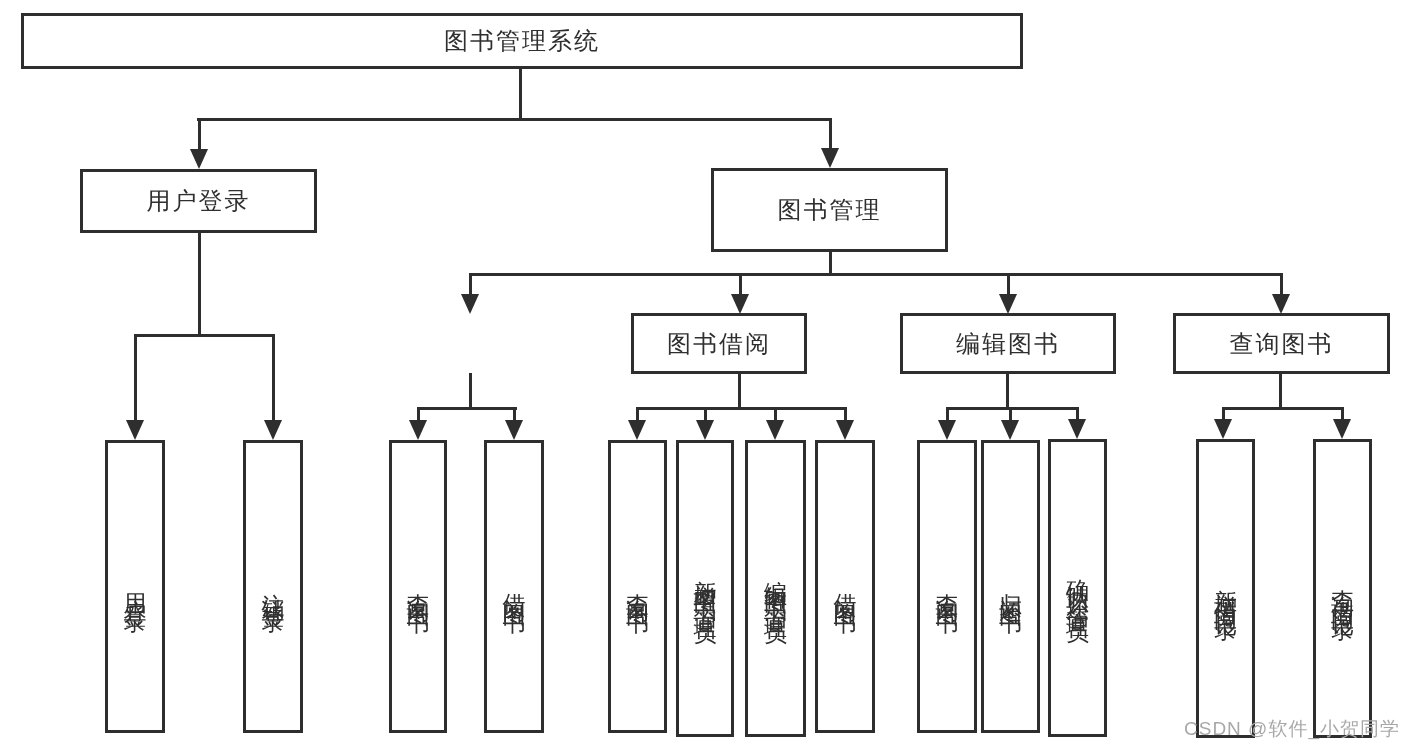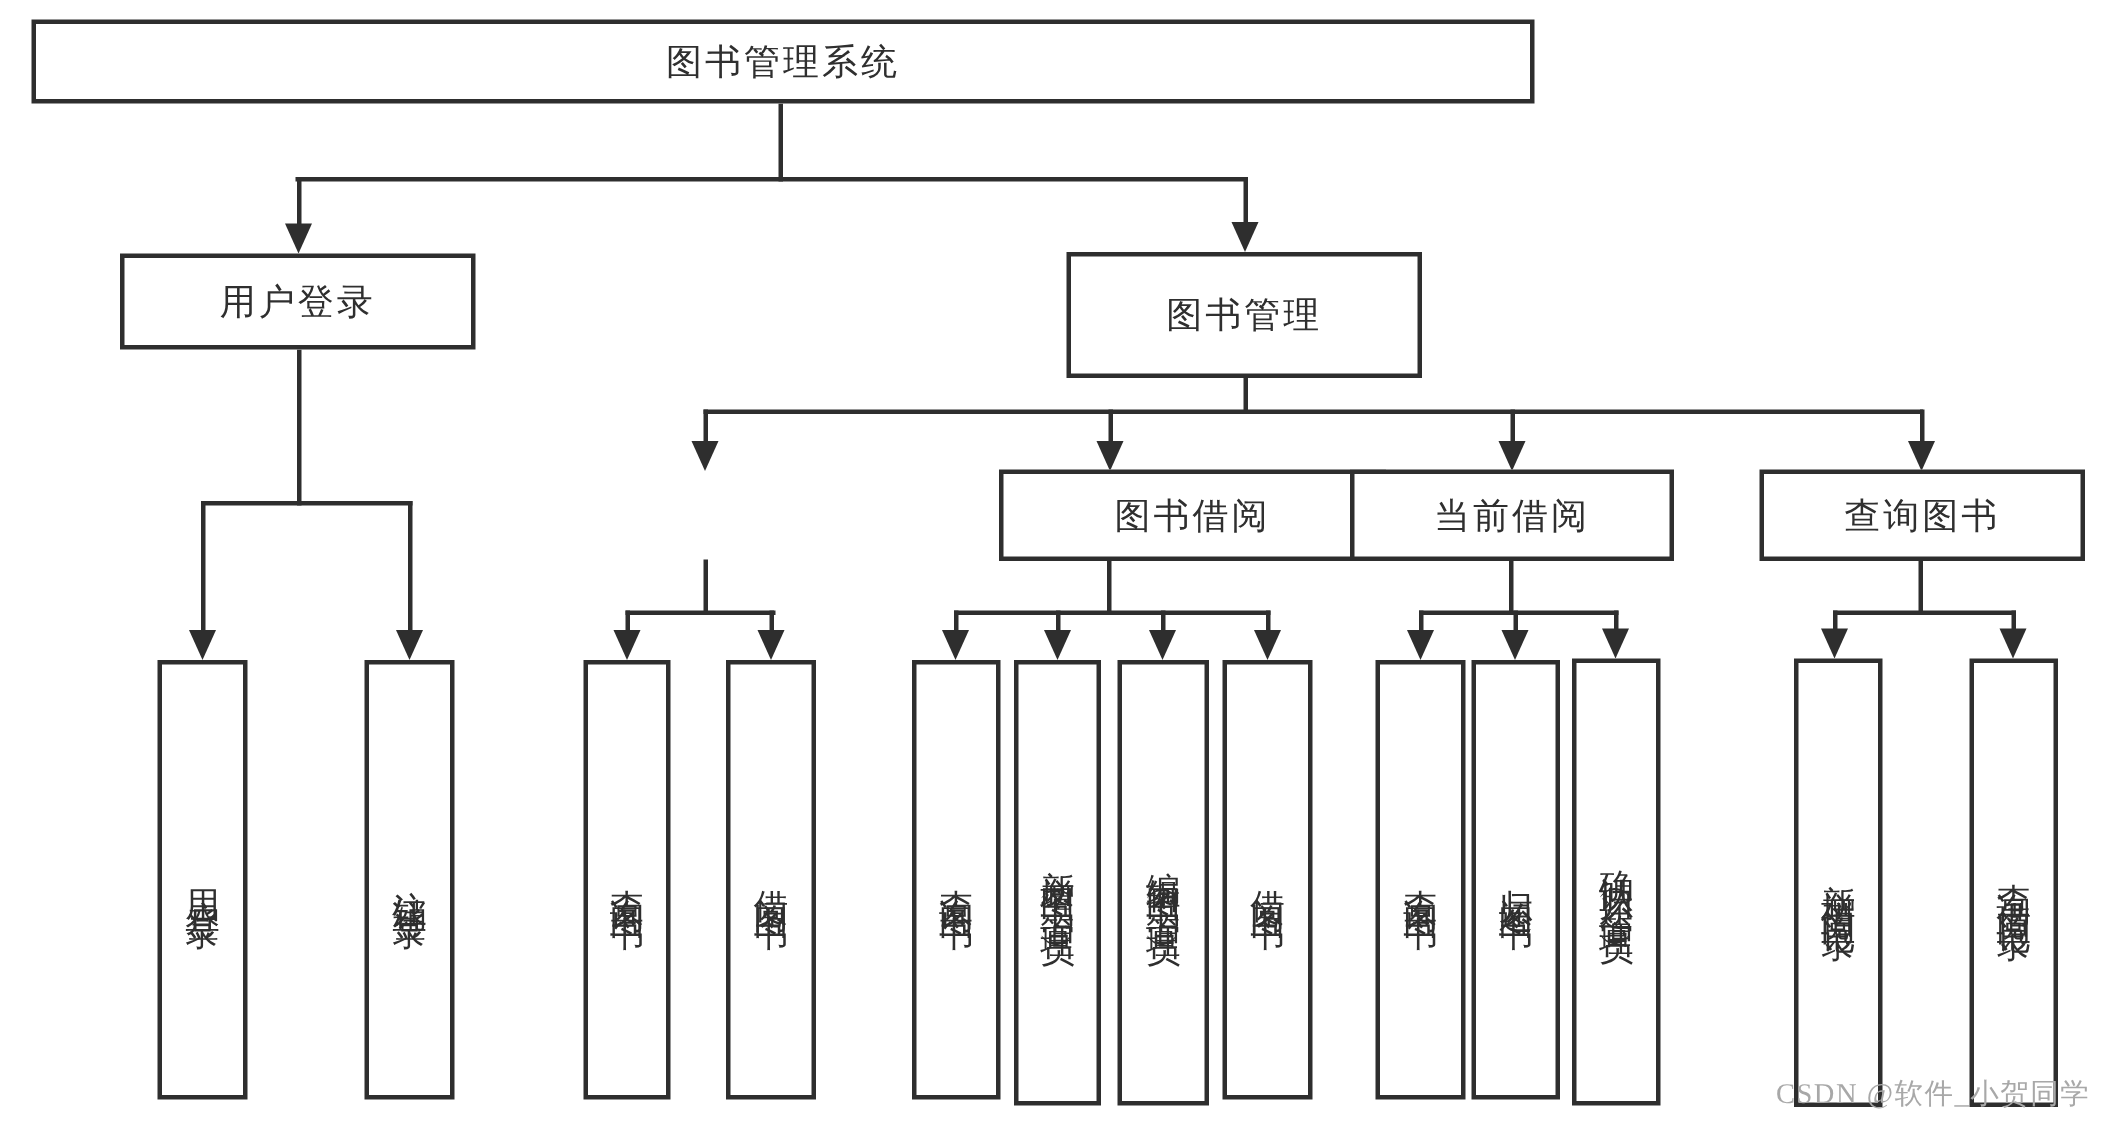--- a/index.html
+++ b/index.html
@@ -5,21 +5,21 @@
   :root{
     --line:#2e2e2e;
     --text:#2f2f2f;
     --box_bg:#ffffff;
     --watermark:#a8a8a8;
     --background:#ffffff;
   }
   html,body{margin:0;padding:0;background:var(--background);}
   .canvas{
     position:relative;width:1405px;height:747px;background:var(--background);
-    font-family:Liberation Serif, serif;color:var(--text);
+    font-family:Liberation Sans, sans-serif;color:var(--text);
     overflow:hidden;
   }
   .box{
     position:absolute;box-sizing:border-box;border:3px solid var(--line);
     background:var(--box_bg);display:flex;align-items:center;justify-content:center;
     font-size:24px;letter-spacing:2px;white-space:nowrap;z-index:2;
   }
   .leaf span{
     writing-mode:vertical-rl;text-orientation:mixed;
     font-size:23px;letter-spacing:6px;line-height:1;white-space:normal;
@@ -41,25 +41,25 @@
     <span>图书管理系统</span>
   </div>
 
   <div class="box" style="left:80px;top:169px;width:237px;height:64px">
     <span>用户登录</span>
   </div>
   <div class="box" style="left:711px;top:168px;width:237px;height:84px">
     <span>图书管理</span>
   </div>
 
-  <div class="box" style="left:666px;top:313px;width:258px;height:61px">
+  <div class="box" style="left:631px;top:313px;width:176px;height:61px">
     <span>图书借阅</span>
   </div>
   <div class="box" style="left:900px;top:313px;width:216px;height:61px">
-    <span>当前借阅</span>
+    <span>编辑图书</span>
   </div>
   <div class="box" style="left:1173px;top:313px;width:217px;height:61px">
     <span>查询图书</span>
   </div>
 
   <div class="box leaf" style="left:105px;top:440px;width:60px;height:293px">
     <span>用户登录</span>
   </div>
   <div class="box leaf" style="left:243px;top:440px;width:60px;height:293px">
     <span>注销登录</span>

